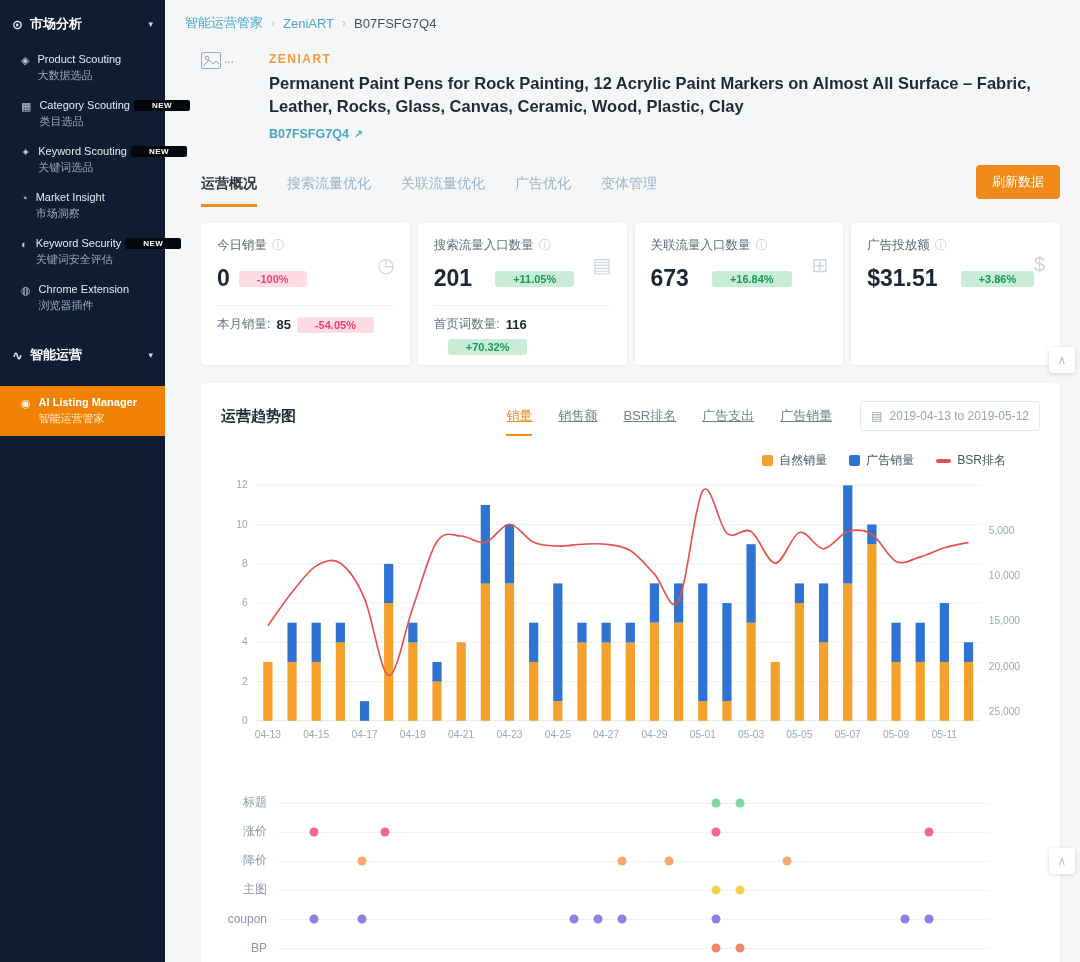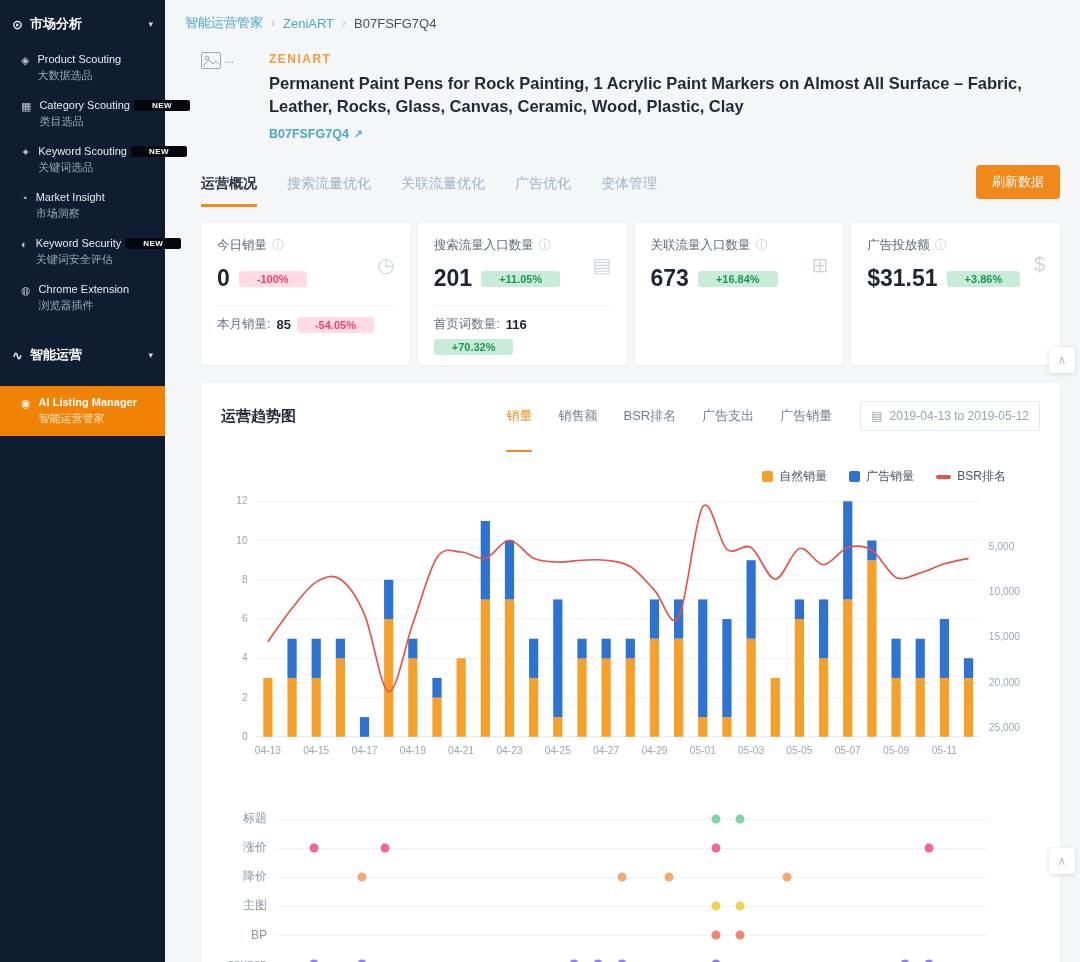--- a/index.html
+++ b/index.html
@@ -47,31 +47,31 @@
   .cards { display:flex; gap:8px; margin:16px 0 0 16px; }
   .card { background:#fff; border-radius:4px; flex:1; padding:14px 16px 0 16px; position:relative;
     box-shadow:0 1px 3px rgba(25,45,70,.06); height:142px; }
   .card-label { font-size:12.5px; color:#5d6b7a; display:flex; gap:5px; align-items:center; }
   .info-i { color:#c3cdd6; font-size:12px; }
   .corner-icon { position:absolute; right:15px; top:30px; font-size:20px; color:#ccd6e0; }
   .card-value-row { display:flex; align-items:center; gap:9px; margin-top:11px; }
   .card-value { font-size:23px; font-weight:bold; color:#1d2633; }
   .badge { font-size:11px; padding:2px 18px; border-radius:3px; font-weight:bold; white-space:nowrap; }
   .badge.down { background:#ffdbe4; color:#f43f6e; }
-  .badge.up { background:#c9ecd9; color:#169a52; }
+  .badge.up { background:#c9ecd9; color:#169a52;margin-left:14px; }
   .card-footer { border-top:1px solid #eef1f5; margin-top:13px; padding:10px 0 0 0;
     display:flex; align-items:center; gap:6px; flex-wrap:wrap; font-size:12.5px; color:#66727f; }
   .card-footer b { color:#1d2633; font-size:13px; }
   
   .chart-card { background:#fff; border-radius:4px; margin:18px 0 0 16px;
     box-shadow:0 1px 3px rgba(25,45,70,.06); padding:18px 20px 14px 20px; }
   .chart-header { display:flex; align-items:flex-start; }
   .chart-title { font-size:15px; font-weight:bold; color:#222c38; padding-top:6px; }
   .trend-tabs { display:flex; gap:26px; margin-left:auto; margin-right:28px; padding-top:6px; }
-  .ttab { font-size:13px; color:#707f8d; padding-bottom:25px; cursor:pointer; border-bottom:2px solid transparent; }
+  .ttab { font-size:13px; color:#707f8d; padding-bottom:9px; cursor:pointer; border-bottom:2px solid transparent;text-decoration:underline; }
   .ttab.active { color:#f08c1e; border-bottom-color:#f08c1e; }
   .date-box { border:1px solid #e3e9ef; border-radius:3px; padding:7px 10px; font-size:12px;
     color:#98a5b2; display:flex; gap:7px; align-items:center; cursor:pointer; white-space:nowrap; }
   .legend { display:flex; justify-content:flex-end; gap:22px; margin:16px 34px 2px 0; }
   .legend-item { display:flex; align-items:center; gap:6px; font-size:12px; color:#4a5562; cursor:pointer; }
   .sw-bar { width:11px; height:11px; border-radius:2px; display:inline-block; }
   .sw-line { width:15px; height:4px; border-radius:2px; display:inline-block; }
   .svg-wrap svg { width:100%; display:block; }
   .ax { font-size:10px; fill:#9aa7b4; font-family:"Liberation Sans","DejaVu Sans",sans-serif; }
   
@@ -184,21 +184,21 @@
     <div class="thumb">
       <svg width="20" height="17" viewBox="0 0 20 17">
         <rect x="0.5" y="0.5" width="19" height="16" rx="1.5" fill="none" stroke="#9aa6b2"></rect>
         <circle cx="6" cy="6" r="1.8" fill="none" stroke="#9aa6b2"></circle>
         <path d="M2 14 L8 8 L12 12 L15 9 L18 12" fill="none" stroke="#9aa6b2"></path>
       </svg>
       <span>...</span>
     </div>
     <div>
       <div class="brand">ZENIART</div>
-      <div class="p-title">Permanent Paint Pens for Rock Painting, 1 Acrylic Paint Markers on Almost All Surface – Fabric, Leather, Rocks, Glass, Canvas, Ceramic, Wood, Plastic, Clay</div>
+      <div class="p-title">Permanent Paint Pens for Rock Painting, 12 Acrylic Paint Markers on Almost All Surface – Fabric, Leather, Rocks, Glass, Canvas, Ceramic, Wood, Plastic, Clay</div>
       <div class="asin-row">
         <span>B07FSFG7Q4</span>
         <span class="ext">↗</span>
       </div>
     </div>
   </div>
 
   <div class="tabs-row">
     <div class="tabs" id="main-tabs">
         <div class="tab active">运营概况</div>
@@ -418,39 +418,39 @@
           </div>
         </div>
         <div class="ev-row">
           <div class="ev-label">主图</div>
           <div class="ev-line">
             <span class="ev-dot" style="left: 61.67%; background: rgb(240, 210, 78);"></span>
             <span class="ev-dot" style="left: 65%; background: rgb(240, 210, 78);"></span>
           </div>
         </div>
         <div class="ev-row">
-          <div class="ev-label">BP</div>
-          <div class="ev-line">
-            <span class="ev-dot" style="left: 61.67%; background: rgb(242, 133, 104);"></span>
-            <span class="ev-dot" style="left: 65%; background: rgb(242, 133, 104);"></span>
-          </div>
-        </div>
-        <div class="ev-row">
           <div class="ev-label">coupon</div>
           <div class="ev-line">
             <span class="ev-dot" style="left: 5%; background: rgb(141, 127, 230);"></span>
             <span class="ev-dot" style="left: 11.67%; background: rgb(141, 127, 230);"></span>
             <span class="ev-dot" style="left: 41.67%; background: rgb(141, 127, 230);"></span>
             <span class="ev-dot" style="left: 45%; background: rgb(141, 127, 230);"></span>
             <span class="ev-dot" style="left: 48.33%; background: rgb(141, 127, 230);"></span>
             <span class="ev-dot" style="left: 61.67%; background: rgb(141, 127, 230);"></span>
             <span class="ev-dot" style="left: 88.33%; background: rgb(141, 127, 230);"></span>
             <span class="ev-dot" style="left: 91.67%; background: rgb(141, 127, 230);"></span>
           </div>
         </div>
+        <div class="ev-row">
+          <div class="ev-label">BP</div>
+          <div class="ev-line">
+            <span class="ev-dot" style="left: 61.67%; background: rgb(242, 133, 104);"></span>
+            <span class="ev-dot" style="left: 65%; background: rgb(242, 133, 104);"></span>
+          </div>
+        </div>
       </div>
   </div>
 
 </main>
 
 <div class="scroll-btn" id="scroll-btn-1">
   <span>∧</span>
 </div>
 <div class="scroll-btn" id="scroll-btn-2">
   <span>∧</span>

